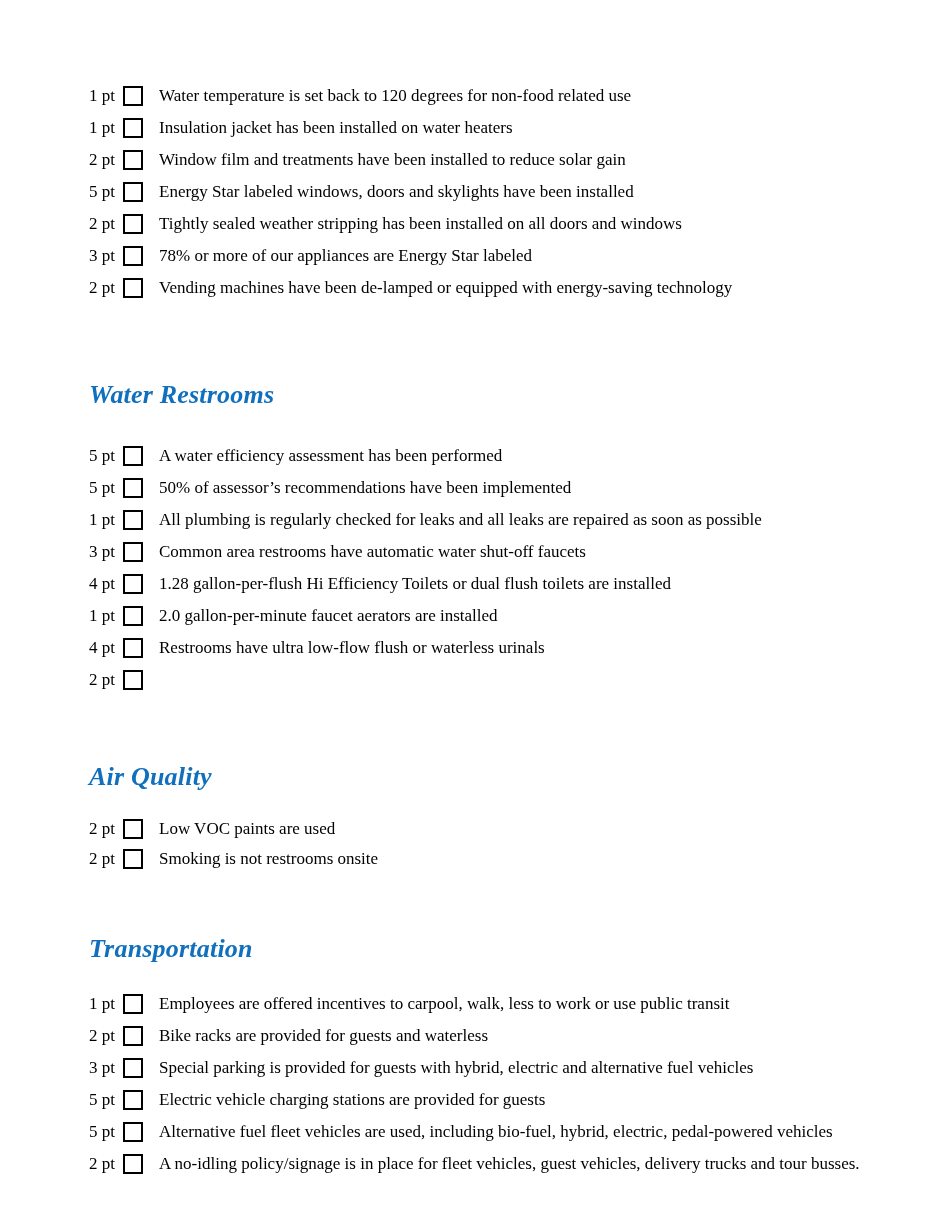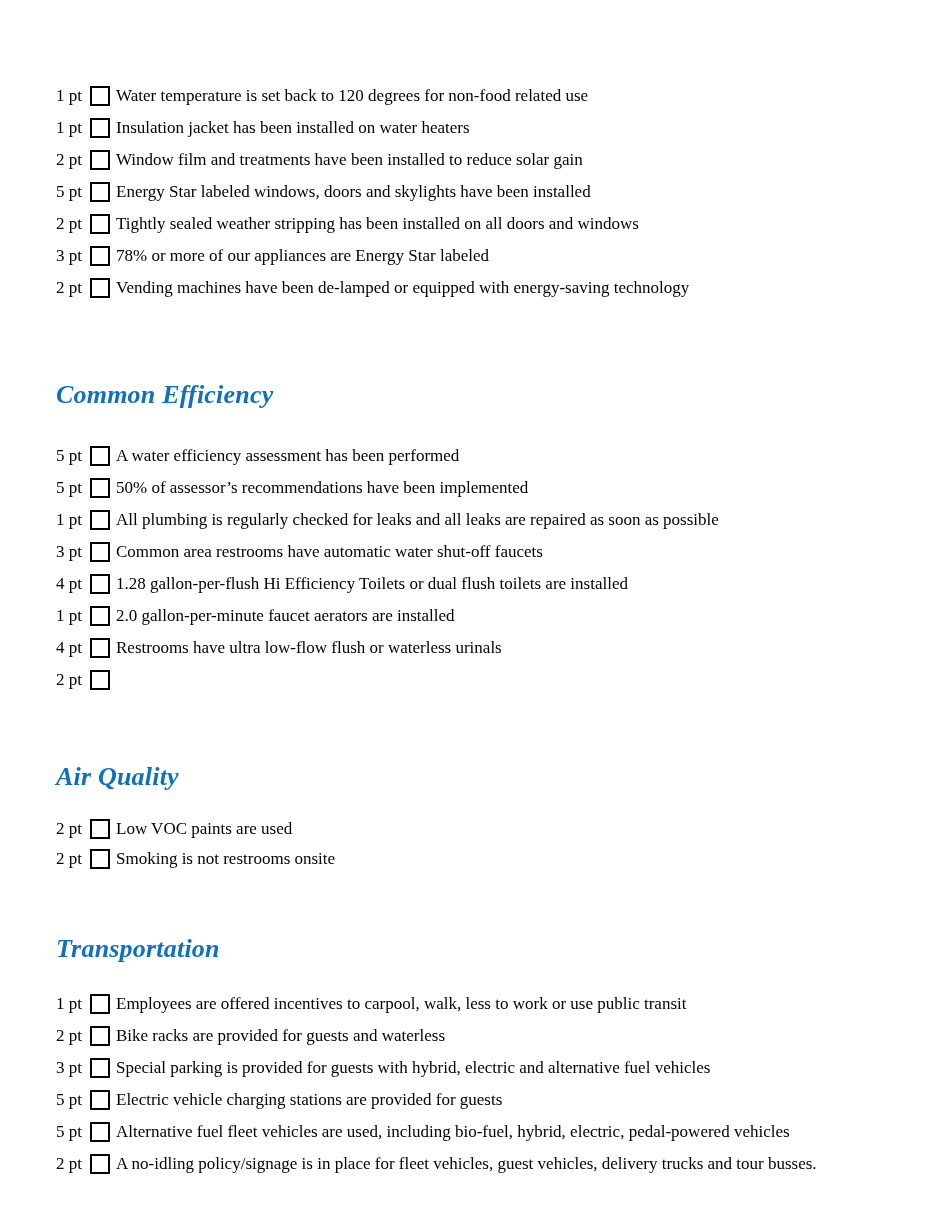--- a/index.html
+++ b/index.html
@@ -20,20 +20,21 @@
     width: 950px;
     height: 1230px;
     position: relative;
     box-sizing: border-box;
     padding: 0;
   }
 
   
   .section {
     position: relative;
+    margin-left: 33px;
   }
   .section-heading {
     color: #1070be;
     font-family: "Liberation Serif", "DejaVu Serif", serif;
     font-weight: bold;
     font-style: italic;
     font-size: 26px;
     line-height: 30px;
     letter-spacing: 0.2px;
     margin: 0;
@@ -73,21 +74,21 @@
     background: #ffffff;
     box-sizing: border-box;
     display: inline-block;
     margin: 0;
     padding: 0;
     cursor: pointer;
   }
   .item-text {
     font-size: 17px;
     line-height: 20px;
-    padding-left: 6px;
+    padding-left: 16px;
     white-space: nowrap;
   }
 
   
   .block-gap-1 { height: 76px; }
   .block-gap-2 { height: 30px; }
   .block-gap-3 { height: 66px; }
   .block-gap-4 { height: 22px; }
   .block-gap-5 { height: 60px; }
   .block-gap-6 { height: 24px; }
@@ -136,21 +137,21 @@
         <span class="points">2 pt</span>
         <span class="checkbox"></span>
         <span class="item-text">Vending machines have been de-lamped or equipped with energy-saving technology</span>
       </li>
     </ul>
   </div>
 
   <div class="block-gap-1"></div>
 
   <div class="section">
-    <h2 class="section-heading">Common Efficiency</h2>
+    <h2 class="section-heading">Water Restrooms</h2>
     <div class="block-gap-2"></div>
     <ul class="item-list">
       <li class="item">
         <span class="points">5 pt</span>
         <span class="checkbox"></span>
         <span class="item-text">A water efficiency assessment has been performed</span>
       </li>
       <li class="item">
         <span class="points">5 pt</span>
         <span class="checkbox"></span>

